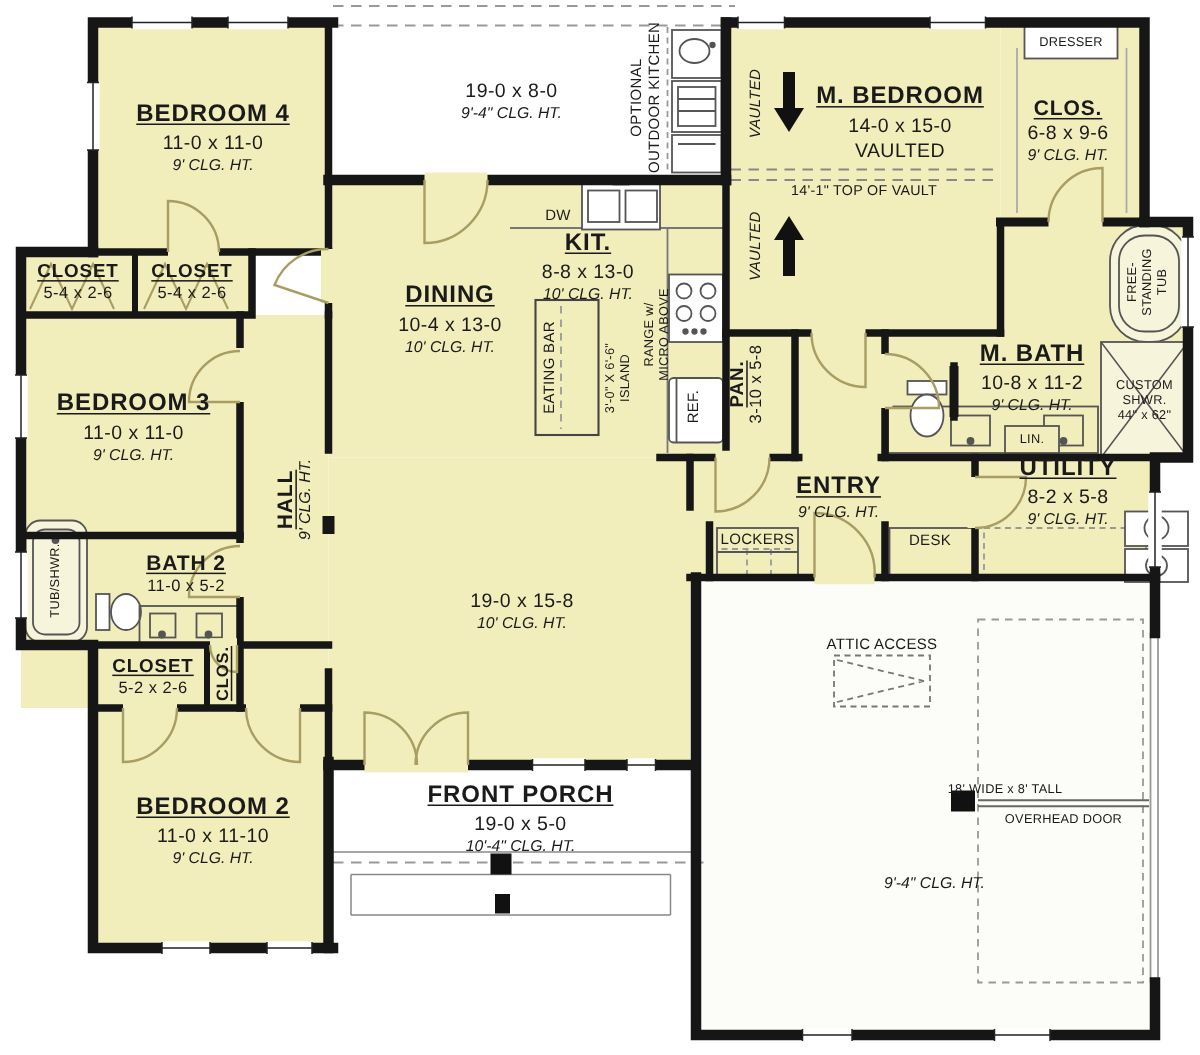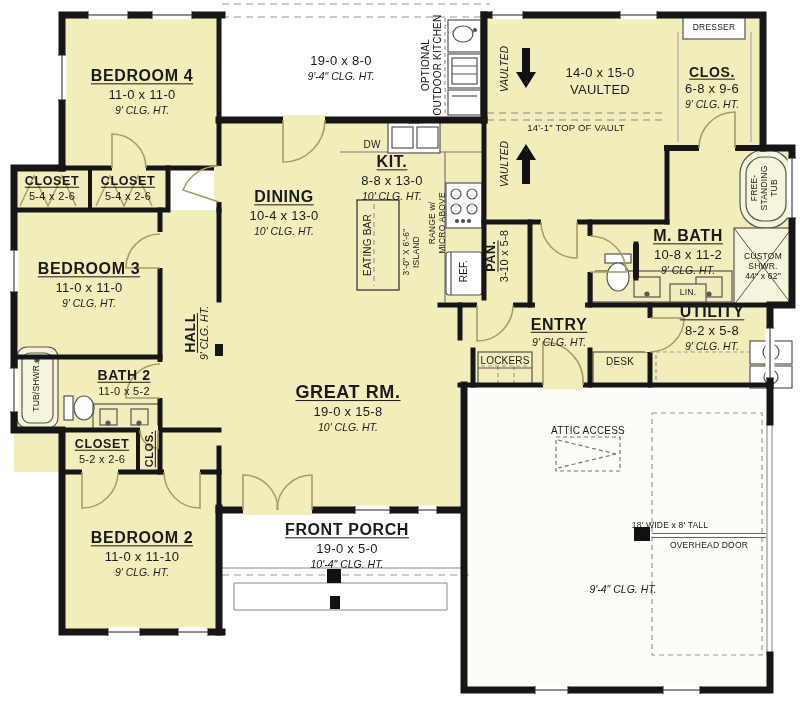--- a/index.html
+++ b/index.html
@@ -313,20 +313,21 @@
   <span class="dm">19-0 x 8-0</span>
   <span class="cl">9'-4" CLG. HT.</span>
 </div>
 
 <div class="lbl vert tight" style="left:431px;top:65px">
   <span class="an">OPTIONAL</span>
   <span class="an">OUTDOOR KITCHEN</span>
 </div>
 
 <div class="lbl" style="left:600px;top:82px">
+  <span class="nm">M. BEDROOM</span>
   <span class="dm">14-0 x 15-0</span>
   <span class="dm">VAULTED</span>
 </div>
 
 <div class="lbl vert" style="left:504px;top:69px">
   <span class="an it">VAULTED</span>
 </div>
 <div class="lbl vert" style="left:504px;top:164px">
   <span class="an it">VAULTED</span>
 </div>
@@ -336,21 +337,21 @@
 
 <div class="lbl" style="left:712px;top:87px">
   <span class="nm md">CLOS.</span>
   <span class="dm">6-8 x 9-6</span>
   <span class="cl">9' CLG. HT.</span>
 </div>
 <div class="lbl" style="left:714px;top:28px">
   <span class="an xs">DRESSER</span>
 </div>
 
-<div class="lbl" style="left:284px;top:213px">
+<div class="lbl" style="left:300px;top:213px">
   <span class="nm">DINING</span>
   <span class="dm">10-4 x 13-0</span>
   <span class="cl">10' CLG. HT.</span>
 </div>
 
 <div class="lbl" style="left:392px;top:178px">
   <span class="nm">KIT.</span>
   <span class="dm">8-8 x 13-0</span>
   <span class="cl">10' CLG. HT.</span>
 </div>
@@ -443,21 +444,20 @@
   <span class="an">DESK</span>
 </div>
 
 <div class="lbl" style="left:712px;top:328px">
   <span class="nm">UTILITY</span>
   <span class="dm">8-2 x 5-8</span>
   <span class="cl">9' CLG. HT.</span>
 </div>
 
 <div class="lbl" style="left:348px;top:408px">
-  <span class="nm lg">GREAT RM.</span>
   <span class="dm">19-0 x 15-8</span>
   <span class="cl">10' CLG. HT.</span>
 </div>
 
 <div class="lbl" style="left:142px;top:554px">
   <span class="nm">BEDROOM 2</span>
   <span class="dm">11-0 x 11-10</span>
   <span class="cl">9' CLG. HT.</span>
 </div>
 

